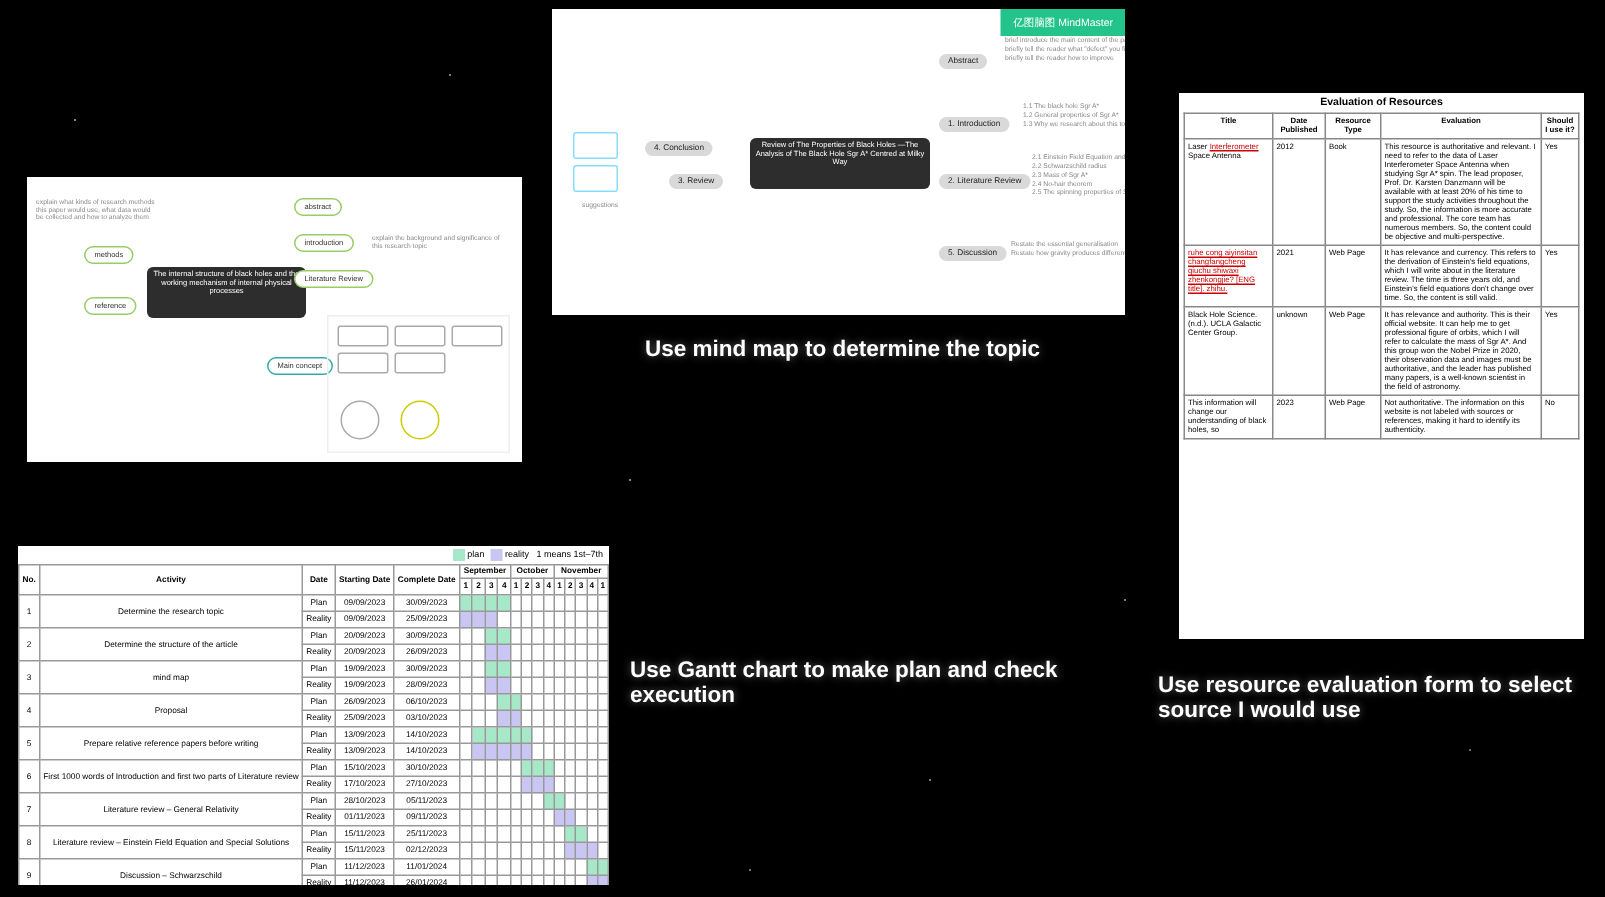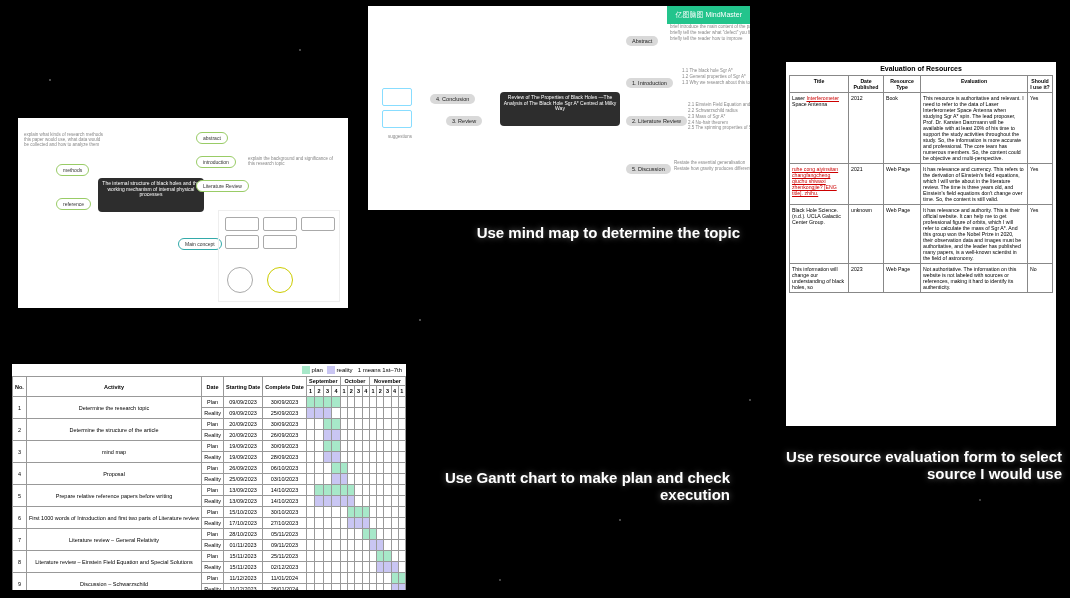--- a/index.html
+++ b/index.html
@@ -12,21 +12,21 @@
     radial-gradient(1px 1px at 560px 180px,#ddd,transparent),
     radial-gradient(1px 1px at 680px 90px,#fff,transparent),
     radial-gradient(1px 1px at 750px 400px,#eee,transparent),
     radial-gradient(1px 1px at 880px 260px,#fff,transparent),
     radial-gradient(1px 1px at 980px 500px,#ccc,transparent),
     radial-gradient(1px 1px at 200px 450px,#fff,transparent),
     radial-gradient(1px 1px at 620px 520px,#eee,transparent),
     radial-gradient(1px 1px at 90px 560px,#fff,transparent),
     radial-gradient(1px 1px at 500px 580px,#ddd,transparent),
     #000;}
-  .caption{position:absolute;color:#fff;font-weight:bold;text-align:right;font-size:15px;text-shadow:0 0 6px rgba(255,255,255,.4);}
+  .caption{position:absolute;color:#fff;font-weight:bold;text-align:left;font-size:15px;text-shadow:0 0 6px rgba(255,255,255,.4);}
   .panel{position:absolute;background:#fff;color:#000;overflow:hidden;font-size:6px;}
   
   #mm1{left:18px;top:118px;width:330px;height:190px;}
   .mm1-center{position:absolute;left:80px;top:60px;width:100px;height:28px;background:#2d2d2d;color:#fff;border-radius:4px;font-size:5px;line-height:1.1;padding:3px;text-align:center;}
   .mm1-bubble{position:absolute;border:1px solid #9c6;border-radius:12px;padding:2px 6px;font-size:5px;color:#333;background:#fff;}
   .mm1-text{position:absolute;font-size:4.5px;color:#888;}
   .mm1-diagram{position:absolute;right:8px;bottom:6px;width:120px;height:90px;border:1px solid #eee;}
   .mm1-dia-box{position:absolute;border:1px solid #aaa;border-radius:2px;font-size:4px;padding:1px;background:#fff;}
   .mm1-dia-circ{position:absolute;border:1px solid #cc0;border-radius:50%;width:24px;height:24px;}
   
@@ -52,21 +52,21 @@
   #res table{border-collapse:collapse;width:calc(100% - 6px);margin:0 3px;font-size:5.2px;}
   #res th,#res td{border:1px solid #888;padding:2px;vertical-align:top;text-align:left;}
   #res th{text-align:center;}
   .red{color:#c00;text-decoration:underline;}
 </style>
 </head>
 <body>
 <div class="starfield"></div>
 
 <div class="caption" style="left:430px;top:224px;width:310px">Use mind map to determine the topic</div>
-<div class="caption" style="left:420px;top:469px;width:310px">Use Gantt chart to make plan and check execution</div>
+<div class="caption" style="left:420px;top:438px;width:310px">Use Gantt chart to make plan and check execution</div>
 <div class="caption" style="left:772px;top:448px;width:290px">Use resource evaluation form to select source I would use</div>
 
 <div id="mm1" class="panel">
   <div class="mm1-center">The internal structure of black holes and the working mechanism of internal physical processes</div>
   <div class="mm1-bubble" style="left:178px;top:14px">abstract</div>
   <div class="mm1-bubble" style="left:178px;top:38px">introduction</div>
   <div class="mm1-bubble" style="left:178px;top:62px">Literature Review</div>
   <div class="mm1-bubble" style="left:38px;top:46px">methods</div>
   <div class="mm1-bubble" style="left:38px;top:80px">reference</div>
   <div class="mm1-bubble" style="left:160px;top:120px;border-color:#3aa">Main concept</div>

